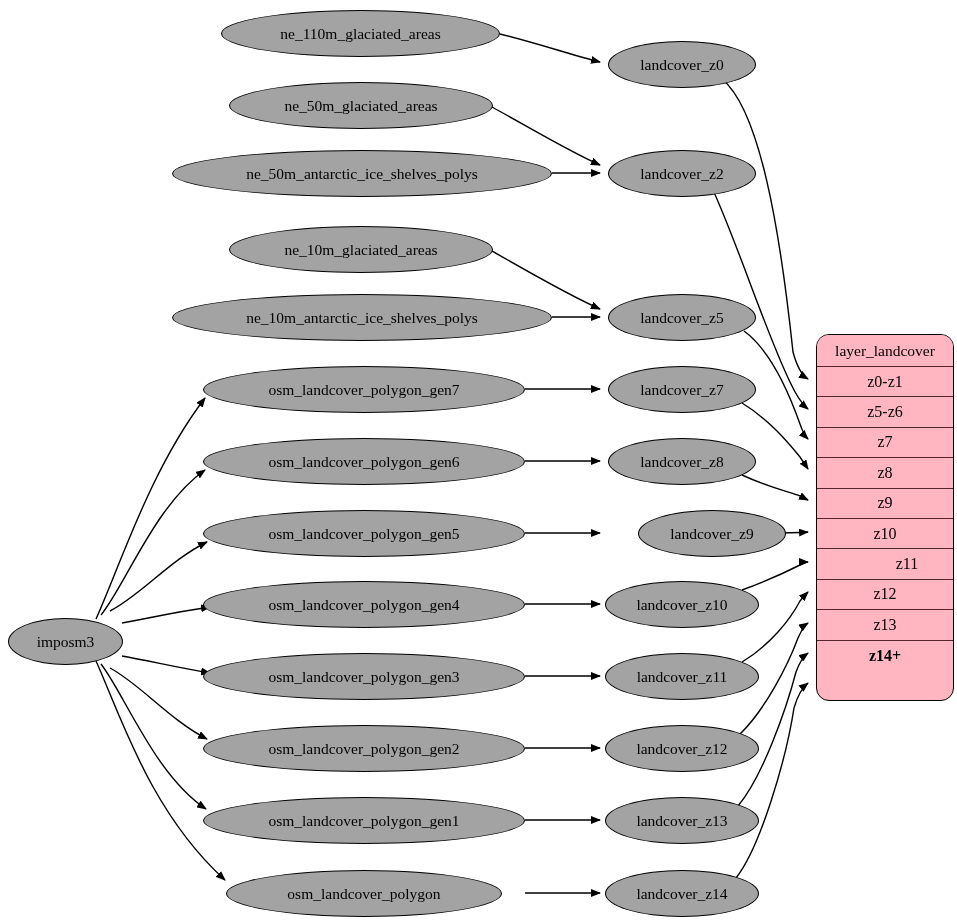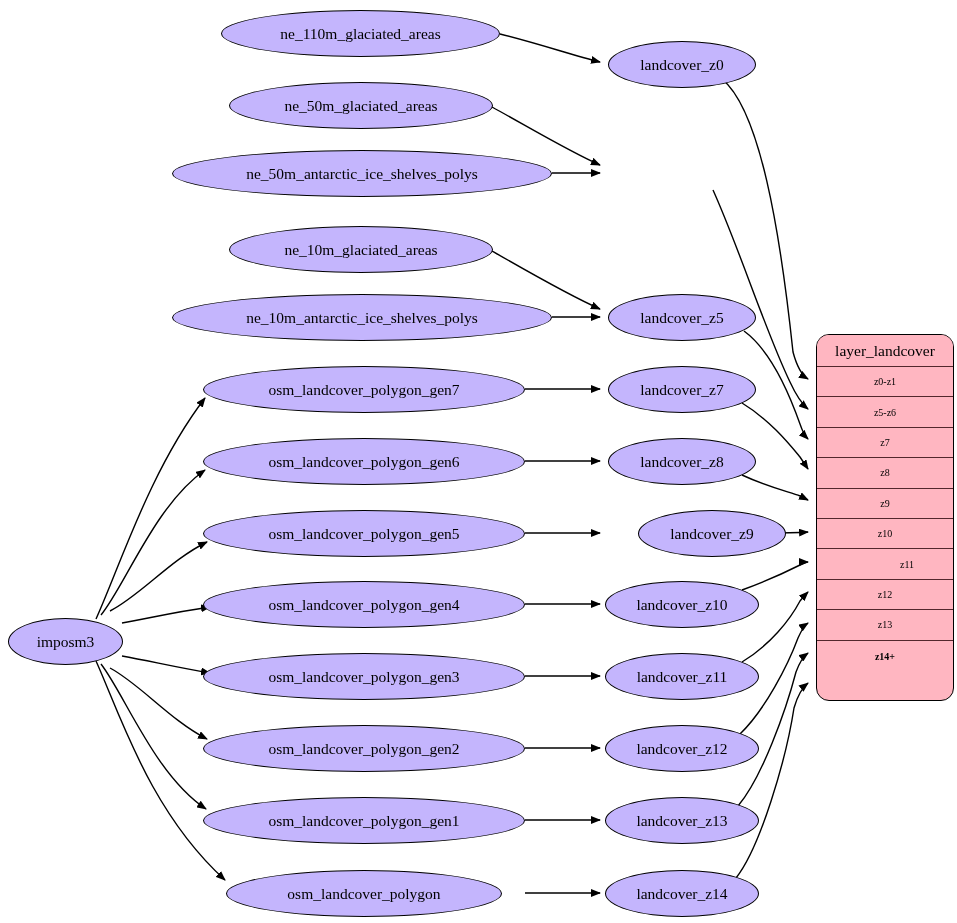--- a/index.html
+++ b/index.html
@@ -1,26 +1,26 @@
 <!DOCTYPE html>
 <html><head>
 <meta charset="utf-8">
 <style>
   html,body{margin:0;padding:0;background:#ffffff;}
   #stage{position:relative;width:957px;height:923px;overflow:hidden;
          background:#ffffff;font-family:"Liberation Serif","DejaVu Serif",serif;}
   #edges{position:absolute;left:0;top:0;width:957px;height:923px;}
   .node{position:absolute;display:flex;align-items:center;justify-content:center;
         box-sizing:border-box;text-align:center;white-space:nowrap;}
-  .ellipse{border:1.2px solid #000;border-radius:50%;background:#c4b5fd;
+  .ellipse{border:1.2px solid #000;border-radius:50%;background:#a3a3a3;
            color:#000;font-size:15.5px;line-height:1;}
   .tbl{position:absolute;background:#ffb6c1;border:1.3px solid #000;
        border-radius:13px;overflow:hidden;}
   .tblrow{box-sizing:border-box;display:flex;align-items:center;
-          justify-content:center;font-size:10px;color:#000;
+          justify-content:center;font-size:16px;color:#000;
           border-top:1.6px solid #52262c;background:#ffb6c1;white-space:nowrap;}
   .tblrow.hdr{border-top:none;font-size:15.5px;align-items:center;}
 </style>
 </head>
 <body>
 
 <div id="stage">
 
   <svg id="edges" viewBox="0 0 957 923" xmlns="http://www.w3.org/2000/svg">
     <defs>
@@ -109,20 +109,23 @@
   <div class="node ellipse" style="left:203px;top:797px;width:322px;height:47px;text-align:center;">
     <span>osm_landcover_polygon_gen1</span>
   </div>
   <div class="node ellipse" style="left:226px;top:870px;width:276px;height:47px;">
     <span>osm_landcover_polygon</span>
   </div>
 
   <div class="node ellipse" style="left:608px;top:41px;width:148px;height:47px;">
     <span>landcover_z0</span>
   </div>
+  <div class="node ellipse" style="left:608px;top:150px;width:148px;height:47px;">
+    <span>landcover_z2</span>
+  </div>
   <div class="node ellipse" style="left:608px;top:294px;width:148px;height:47px;">
     <span>landcover_z5</span>
   </div>
   <div class="node ellipse" style="left:608px;top:366px;width:148px;height:47px;">
     <span>landcover_z7</span>
   </div>
   <div class="node ellipse" style="left:608px;top:438px;width:148px;height:47px;">
     <span>landcover_z8</span>
   </div>
   <div class="node ellipse" style="left:638px;top:510px;width:148px;height:47px;">

